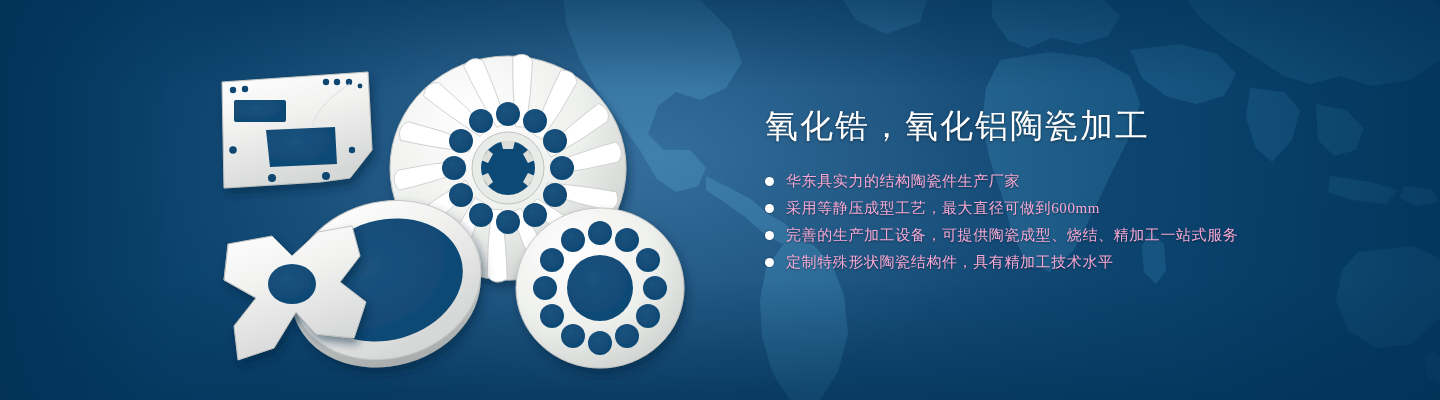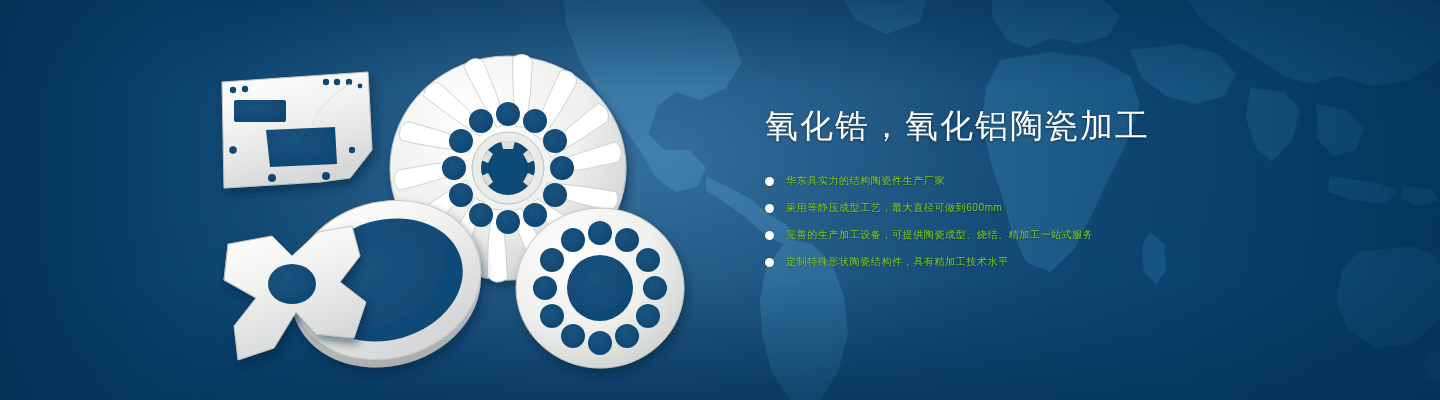--- a/index.html
+++ b/index.html
@@ -10,20 +10,21 @@
   body {
     font-family: "Liberation Sans", "DejaVu Sans", sans-serif;
   }
 
   #banner {
     position: relative;
     width: 1440px;
     height: 400px;
     overflow: hidden;
     background: #084571;
+    font-family: Liberation Serif, serif;
   }
 
   
   .bg-base {
     position: absolute;
     inset: 0;
     background:
       radial-gradient(ellipse 900px 520px at 46% 38%,
         #2a6492 0%, #1d5480 26%, #114a76 50%, #094571 72%, #053f6b 100%);
   }
@@ -100,22 +101,22 @@
   .bullet {
     flex: 0 0 auto;
     width: 9px;
     height: 9px;
     border-radius: 50%;
     background: #ffffff;
     margin-right: 12px;
     box-shadow: 0 0 2px rgba(0,0,0,0.35);
   }
   .feature-text {
-    color: #84cc16;
-    font-size: 10px;
+    color: #f9a8d4;
+    font-size: 15px;
     line-height: 22px;
     letter-spacing: 0.6px;
     text-shadow: 0 1px 2px rgba(0,0,0,0.4);
     white-space: nowrap;
   }
 </style>
 </head>
 <body>
 
 <div id="banner">

